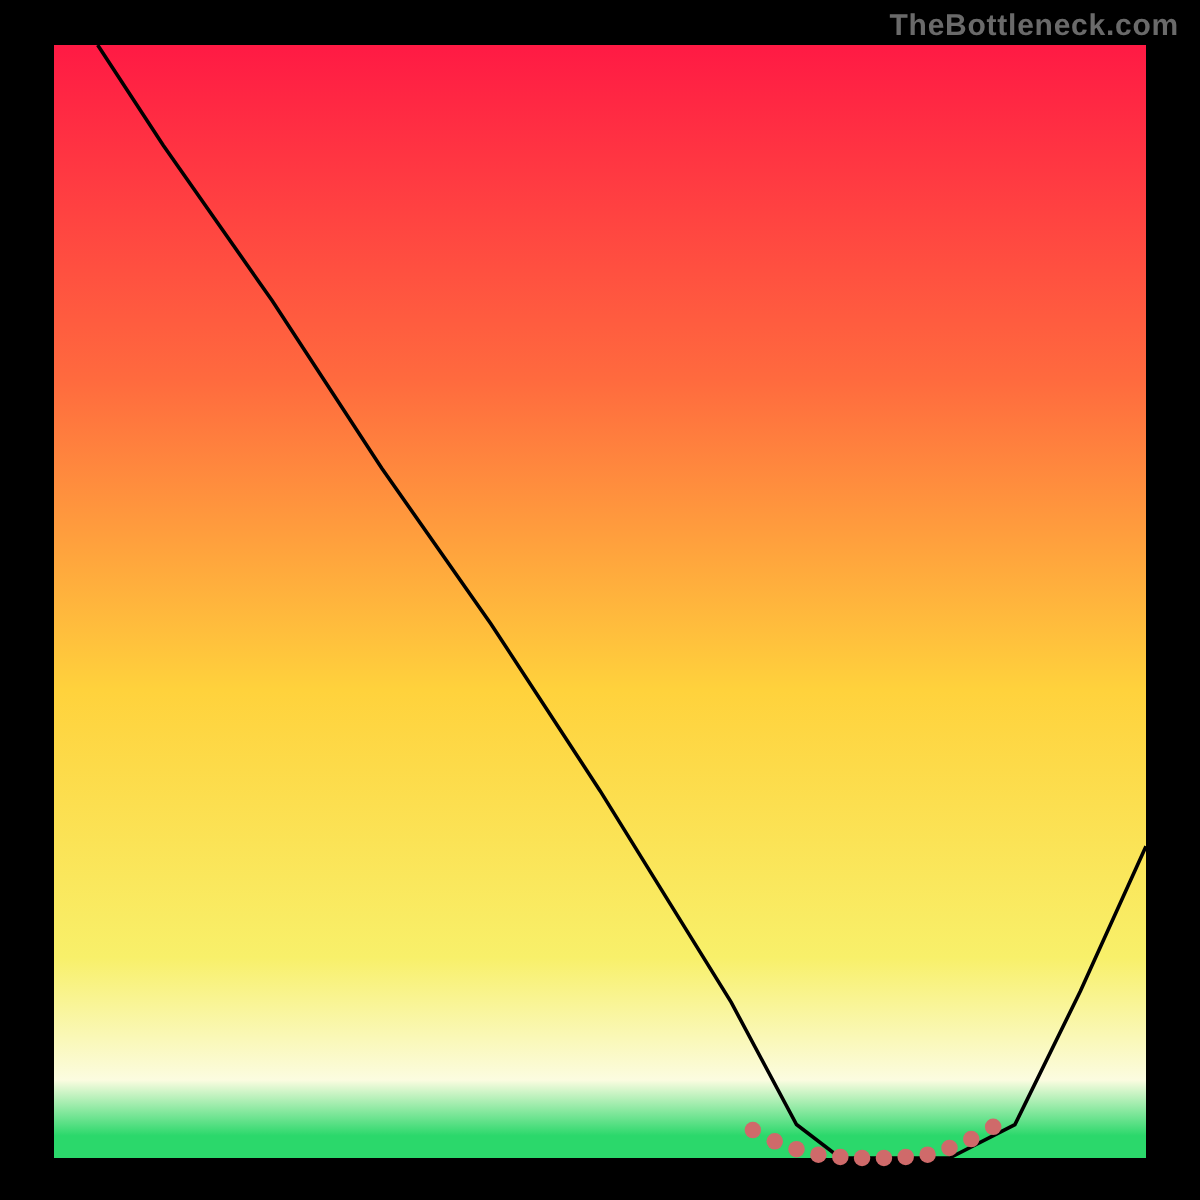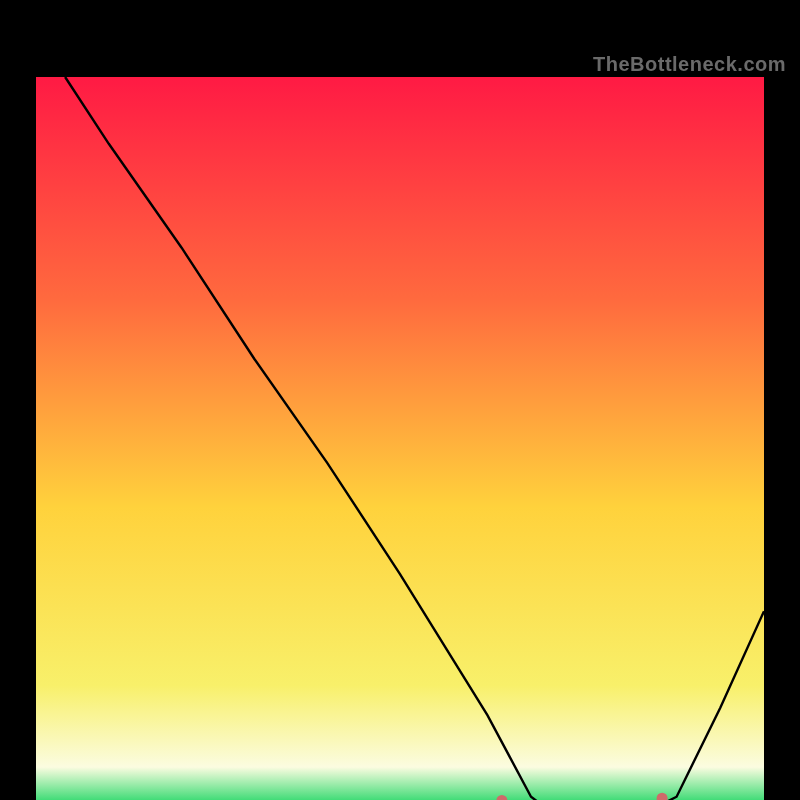--- a/index.html
+++ b/index.html
@@ -9,21 +9,20 @@
     height: 800px;
     background: #000;
     overflow: hidden;
     font-family: Arial, Helvetica, sans-serif;
   }
   .stage {
     position: relative;
     width: 800px;
     height: 668px;
     background: #000;
-    margin-top: 47px;
   }
   .watermark {
     position: absolute;
     top: 6px;
     right: 14px;
     color: #6a6a6a;
     font-size: 20px;
     font-weight: bold;
     letter-spacing: 0.5px;
     z-index: 10;

